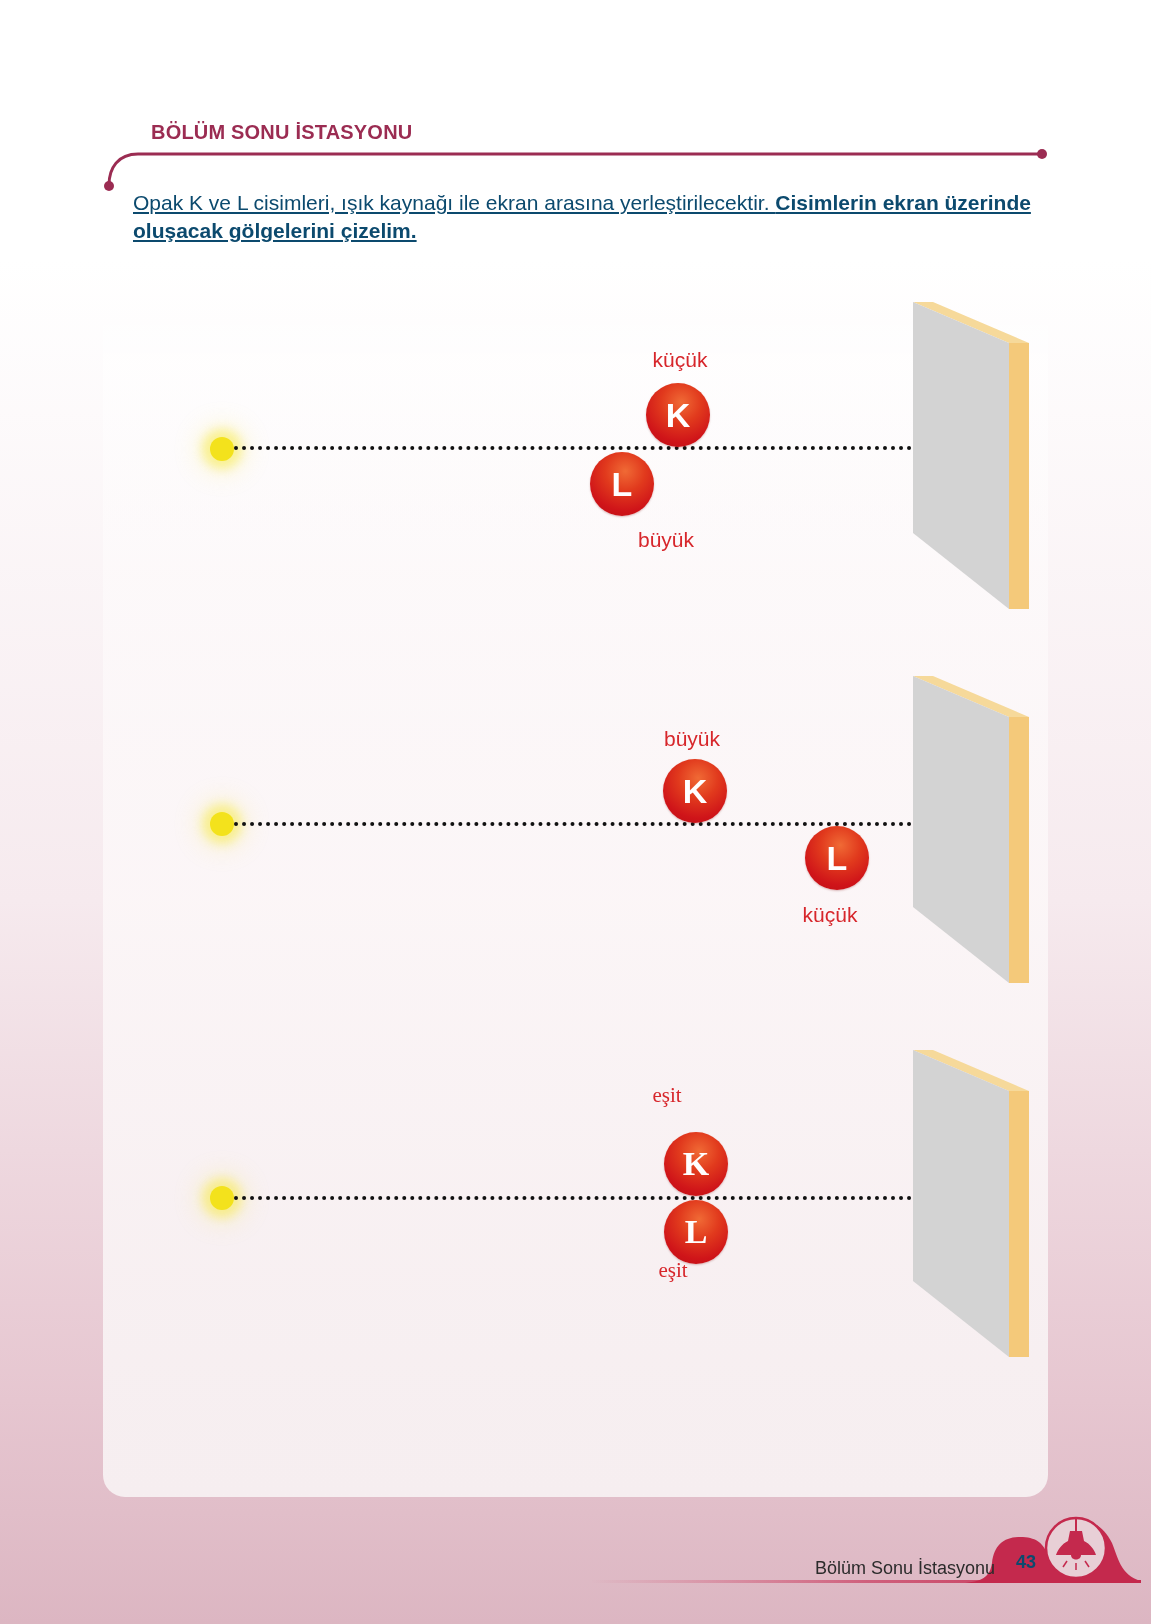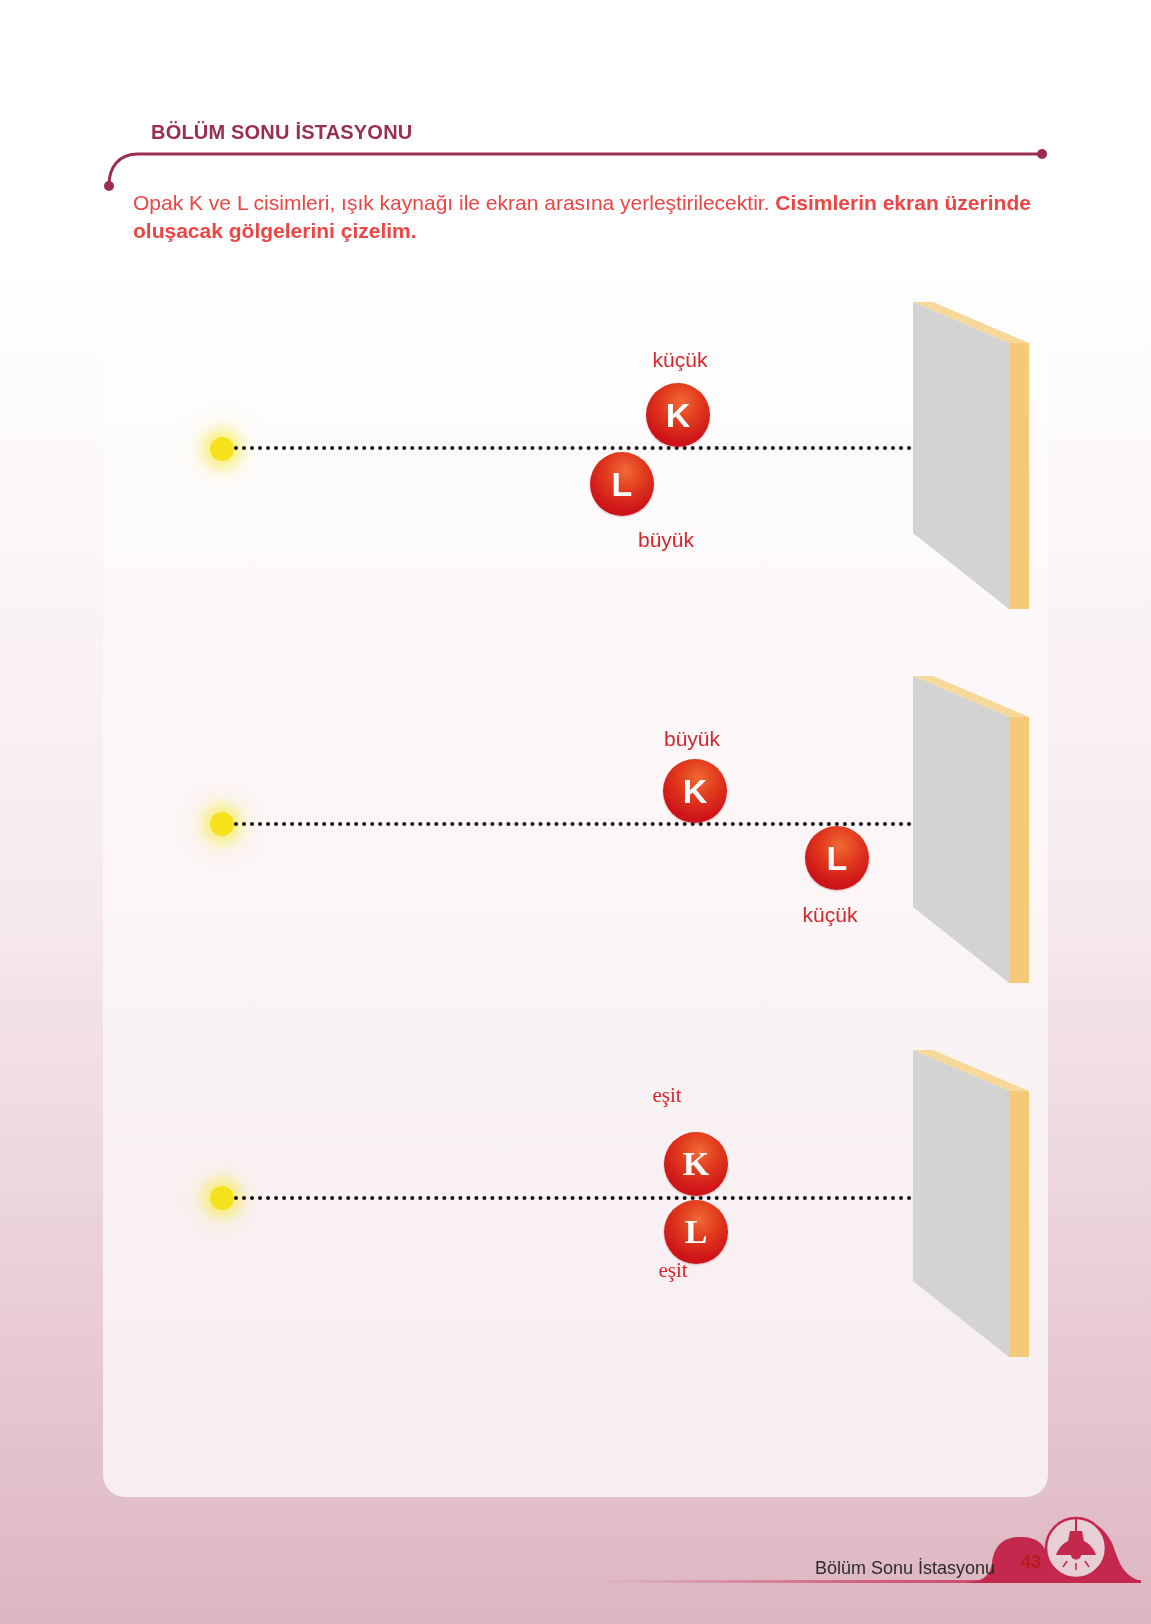--- a/index.html
+++ b/index.html
@@ -4,37 +4,37 @@
 <style>
   html,body{margin:0;padding:0;}
   body{
     width:1151px;height:1624px;position:relative;overflow:hidden;
     background:linear-gradient(to bottom,#ffffff 0px,#ffffff 260px,#f6eaee 900px,#e6c6d0 1400px,#dcb6c2 1624px);
     font-family:"Liberation Sans",sans-serif;
   }
   .abs{position:absolute;}
   .section-title{left:151px;top:121px;font-size:20px;font-weight:bold;color:#9b2c52;letter-spacing:0.2px;white-space:nowrap;}
   .header-rule{left:0;top:0;width:1151px;height:260px;pointer-events:none;}
-  .instruction{left:133px;top:189px;width:900px;font-size:21px;line-height:28px;color:#ef4444;}
+  .instruction{left:133px;top:189px;width:900px;font-size:21px;line-height:28px;color:#0c4a6e;text-decoration:underline;}
   .instruction b{font-weight:bold;}
   .card{left:103px;top:298px;width:945px;height:1199px;border-radius:0 0 22px 22px;
     background:linear-gradient(to bottom,rgba(255,255,255,0.0) 0px,rgba(255,255,255,0.55) 60px,rgba(252,247,248,0.9) 600px,#f6eef0 1199px);}
   .panel{left:10px;width:1151px;height:380px;}
   .light{position:absolute;width:24px;height:24px;border-radius:50%;background:#f3e21c;
     box-shadow:0 0 10px 8px rgba(246,232,60,0.45),0 0 22px 14px rgba(250,240,120,0.25);}
   .ray{position:absolute;height:0;border-top:4px dotted #111;}
   .screen{position:absolute;width:120px;height:320px;}
   .ball{position:absolute;width:64px;height:64px;border-radius:50%;
     background:radial-gradient(circle at 55% 30%,#f06a35 0%,#e13a1d 35%,#cf1419 70%,#b80e14 100%);
     box-shadow:0 1px 2px rgba(120,0,0,0.25);
     color:#fff;font-weight:bold;font-size:34px;line-height:64px;text-align:center;}
   .tag{position:absolute;font-size:21px;color:#d7262b;white-space:nowrap;transform:translateX(-50%);}
   .footer-text{left:815px;top:1558px;font-size:18px;color:#2b2b2b;white-space:nowrap;}
   .footer-art{left:590px;top:1515px;width:561px;height:90px;}
-  .page-num{left:1016px;top:1552px;width:30px;text-align:center;font-size:18px;font-weight:bold;color:#b91c1c;}
+  .page-num{left:1016px;top:1552px;width:30px;text-align:left;font-size:18px;font-weight:bold;color:#0c4a6e;}
 </style>
 </head>
 <body>
 
 <div class="abs section-title">BÖLÜM SONU İSTASYONU</div>
 
 <svg class="abs header-rule" viewBox="0 0 1151 260">
   <path d="M109 185 C109 168 118 154 138 154 L1042 154" fill="none" stroke="#9b2c52" stroke-width="3"></path>
   <circle cx="109" cy="186" r="5" fill="#9b2c52"></circle>
   <circle cx="1042" cy="154" r="5" fill="#9b2c52"></circle>

